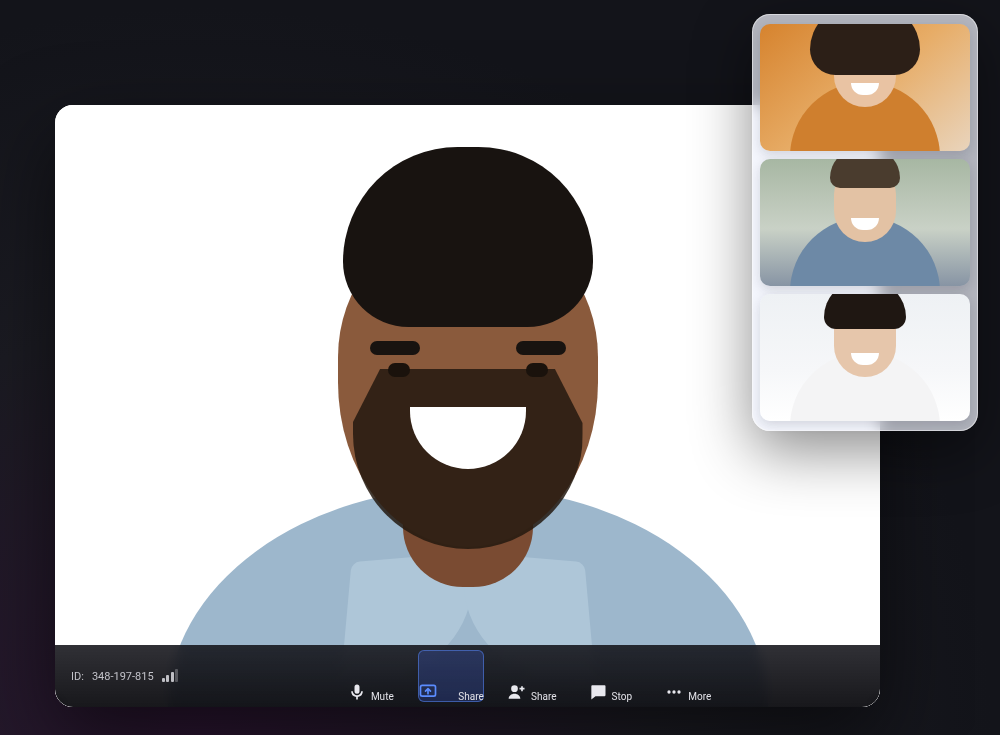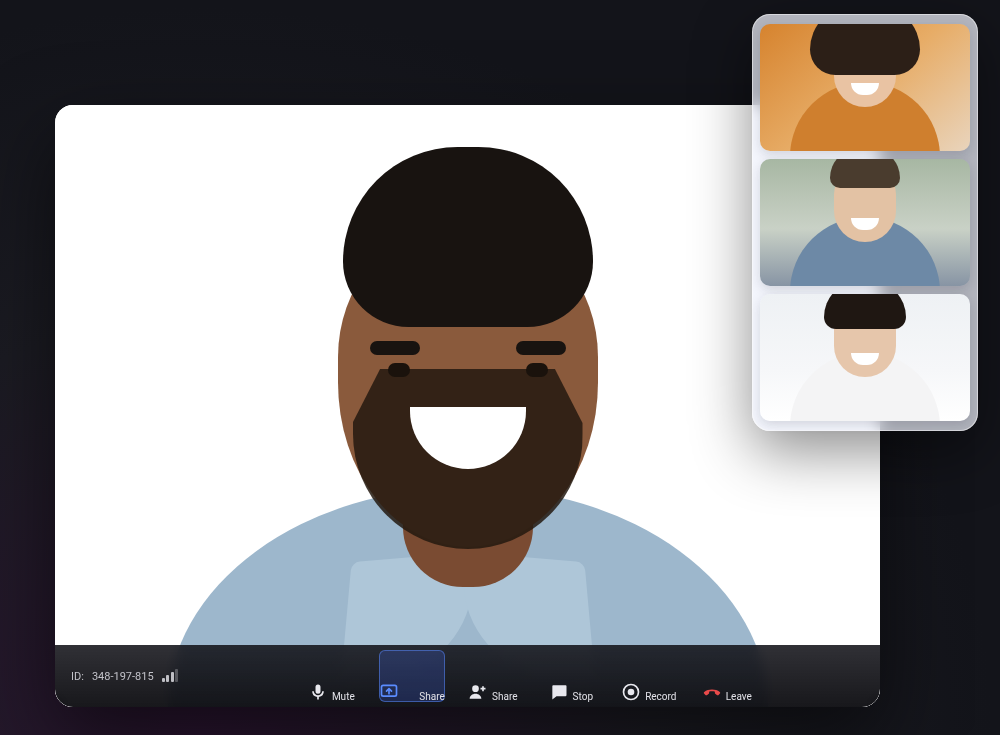--- a/index.html
+++ b/index.html
@@ -194,39 +194,32 @@
 
       <div class="tool-btn">
         <span class="ico">
           <svg viewBox="0 0 24 24" fill="currentColor">
               <path d="M4 4h16a1 1 0 0 1 1 1v11a1 1 0 0 1-1 1H9l-5 4V5a1 1 0 0 1 1-1Zm3 5h10v2H7V9Zm0 4h7v2H7v-2Z"></path>
             </svg>
         </span>
         <span class="lbl">Stop</span>
       </div>
 
-      <div class="tool-btn">
-        <span class="ico">
-          <svg viewBox="0 0 24 24" fill="currentColor">
-              <circle cx="12" cy="12" r="9" fill="none" stroke="currentColor" stroke-width="2"></circle>
-              <circle cx="12" cy="12" r="4"></circle>
-            </svg>
-        </span>
-        <span class="lbl">Record</span>
-      </div>
-
-
-      <div class="tool-btn">
-        <span class="ico leave-ico">
-          <svg viewBox="0 0 24 24" fill="currentColor">
-              <path d="M12 9c-3.5 0-6.8 1-9.3 2.9-.6.4-.7 1.3-.2 1.9l1.6 1.8c.4.5 1.2.6 1.7.2l2.3-1.7c.4-.3.6-.8.5-1.3l-.2-1.1c1.1-.3 2.3-.5 3.6-.5s2.5.2 3.6.5l-.2 1.1c-.1.5.1 1 .5 1.3l2.3 1.7c.5.4 1.3.3 1.7-.2l1.6-1.8c.5-.6.4-1.5-.2-1.9C18.8 10 15.5 9 12 9Z"></path>
-            </svg>
-        </span>
-        <span class="lbl">Leave</span>
-      </div>
+
+      <div class="tool-btn">
+        <span class="ico">
+          <svg viewBox="0 0 24 24" fill="currentColor">
+              <circle cx="6" cy="12" r="2"></circle>
+              <circle cx="12" cy="12" r="2"></circle>
+              <circle cx="18" cy="12" r="2"></circle>
+            </svg>
+        </span>
+        <span class="lbl">More</span>
+      </div>
+
 
     </div>
   </div>
 </div>
 
 <div class="thumb-panel">
   <div class="thumb t1">
     <div class="avatar">
       <div class="body"></div>
         <div class="head"></div>

